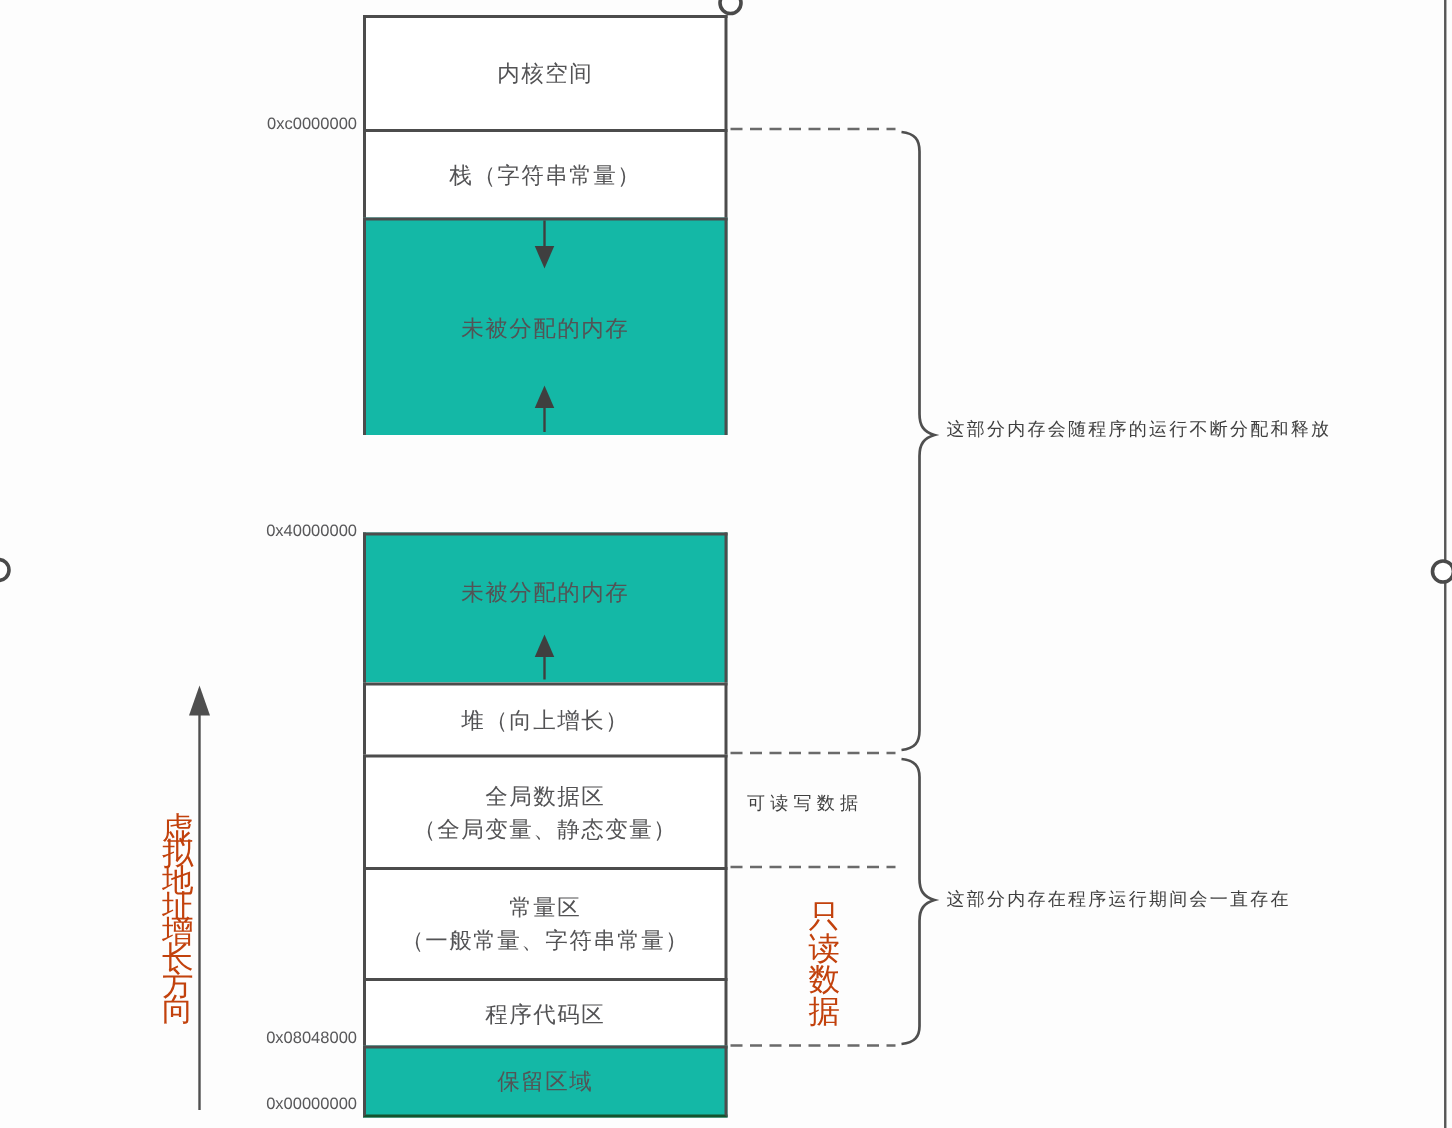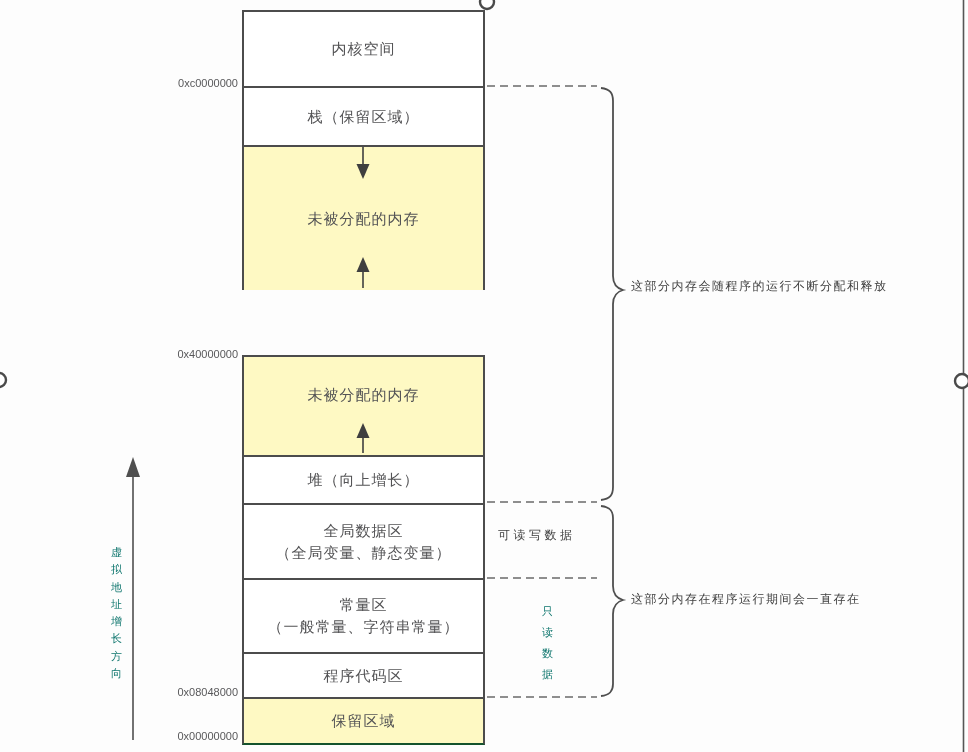--- a/index.html
+++ b/index.html
@@ -31,21 +31,21 @@
     flex-direction: column;
     align-items: center;
     justify-content: center;
     z-index: 2;
     color: #535355;
     font-size: 15px;
     letter-spacing: 1px;
     line-height: 22px;
     text-align: left;
   }
-  .row.gray { background: #fef9c3; }
+  .row.gray { background: #14b8a6; }
   .row.last { border-bottom: 2px solid #14532d; }
   
   .addr {
     position: absolute;
     width: 110px;
     text-align: right;
     font-family: "Liberation Sans", "DejaVu Sans", sans-serif;
     font-size: 11px;
     color: #58585a;
     z-index: 2;
@@ -55,22 +55,22 @@
     position: absolute;
     font-size: 12px;
     color: #404040;
     letter-spacing: 1.5px;
     white-space: nowrap;
     z-index: 2;
   }
   .vtext {
     position: absolute;
     width: 17px;
-    font-size: 11px;
-    color: #0f766e;
+    font-size: 21px;
+    color: #c2410c;
     word-break: break-all;
     text-align: center;
     z-index: 2;
     font-family: Liberation Serif, serif;
   }
 </style>
 </head>
 <body>
 
 <div class="canvas">
@@ -114,21 +114,21 @@
 
     <circle cx="487" cy="2" r="7" fill="#ffffff" stroke="#4a4a4a" stroke-width="2.4"></circle>
     <circle cx="-1" cy="380" r="7" fill="#ffffff" stroke="#4a4a4a" stroke-width="2.4"></circle>
     <circle cx="962" cy="381" r="7" fill="#ffffff" stroke="#4a4a4a" stroke-width="2.4"></circle>
   </svg>
 
   <div class="row" style="top:10px;height:76px;">
     <span>内核空间</span>
   </div>
   <div class="row" style="top:86px;height:59px;">
-    <span>栈（保留区域）</span>
+    <span>栈（字符串常量）</span>
   </div>
   <div class="row gray" style="top:145px;height:145px;">
     <span>未被分配的内存</span>
   </div>
   <div class="row gray" style="top:355px;height:100px;">
     <span style="margin-top:-22px;">未被分配的内存</span>
   </div>
   <div class="row" style="top:455px;height:48px;">
     <span>堆（向上增长）</span>
   </div>

